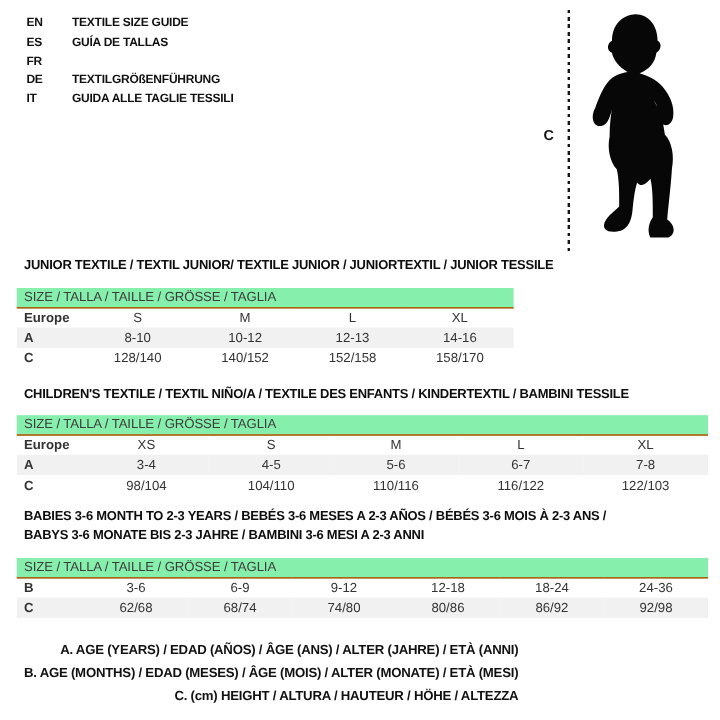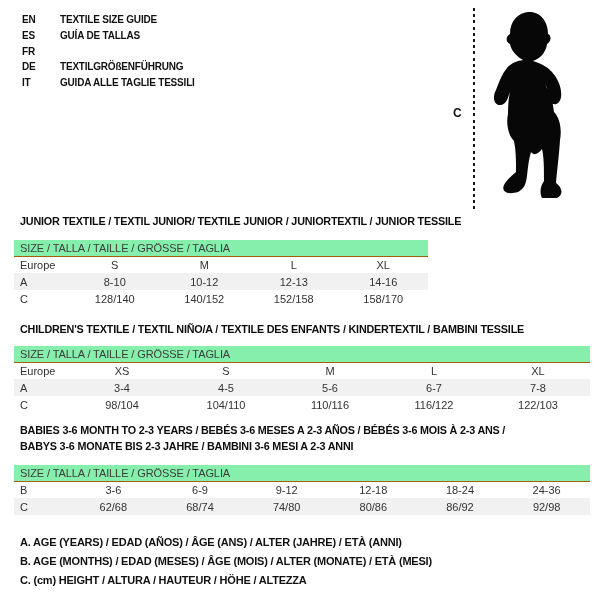--- a/index.html
+++ b/index.html
@@ -87,29 +87,31 @@
   }
   table.size-table td {
     height: 17px;
     text-align: center;
     padding: 0;
     color: #333;
   }
   table.size-table td.rowlabel {
     text-align: left;
     padding-left: 6px;
+    font-weight: bold;
   }
   tr.shaded td { background: #f1f1f1; text-align: center; }
   tr.plain td { background: #ffffff; }
 
   
   .notes {
     position: absolute;
     left: 20px;
     top: 533px;
+    text-align: right;
   }
   .note-line {
     font-size: 11px;
     font-weight: bold;
     letter-spacing: -0.2px;
     line-height: 18.8px;
     color: #111;
   }
 </style>
 </head>

